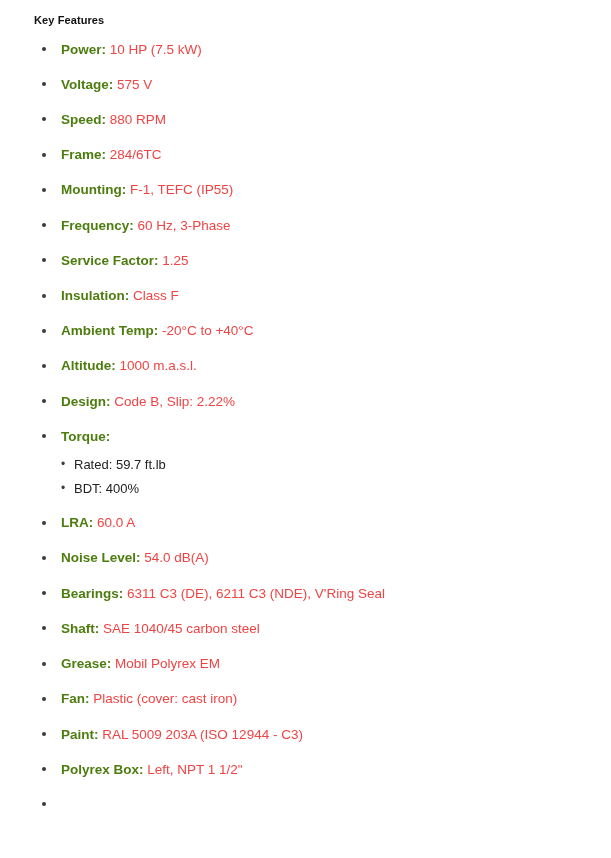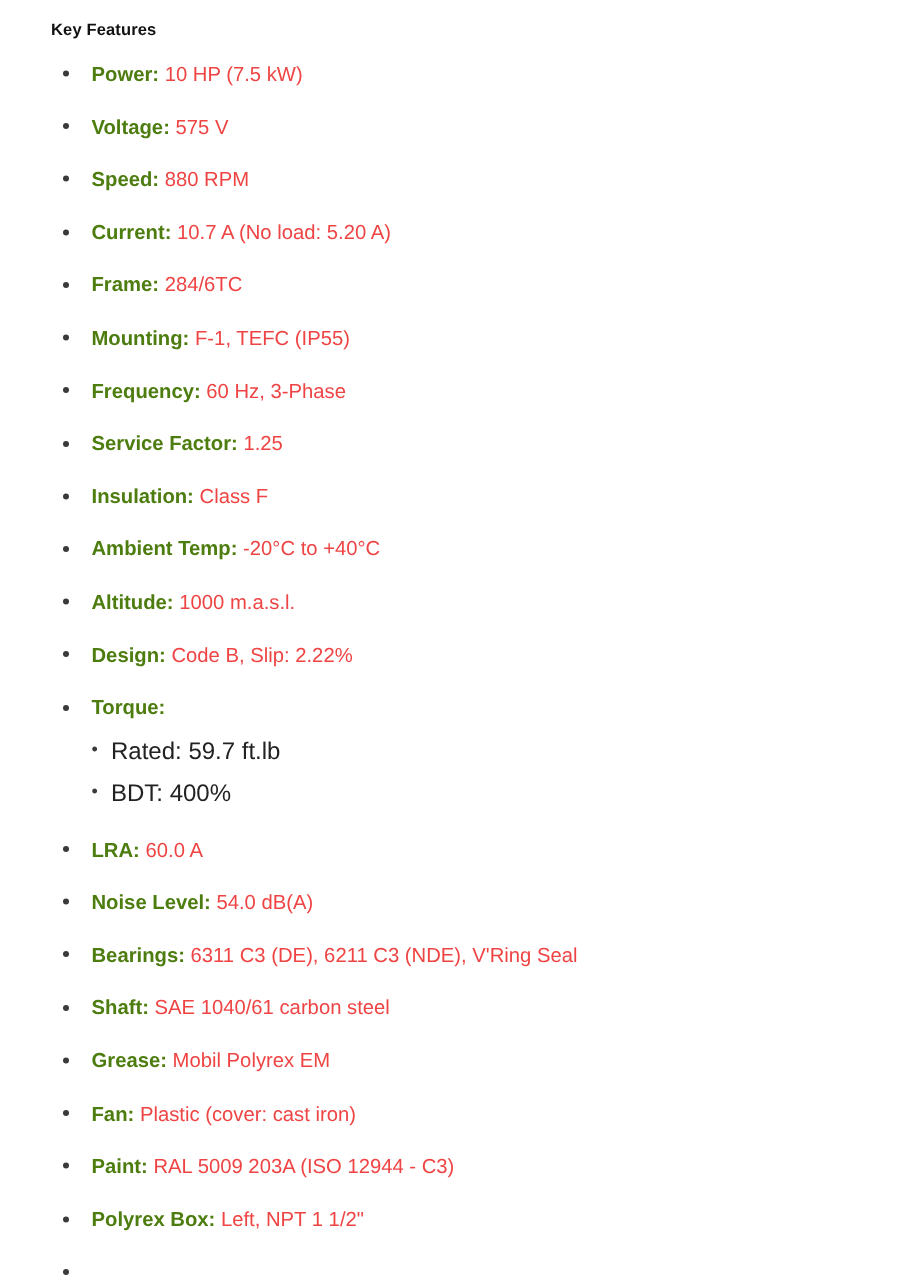--- a/index.html
+++ b/index.html
@@ -59,21 +59,21 @@
     color: #ef4444;
   }
   .sublist {
     list-style: none;
     margin: 4px 0 0 0;
     padding: 0;
   }
   .sublist > li {
     position: relative;
     padding-left: 13px;
-    font-size: 16px;
+    font-size: 13px;
     line-height: 1.35;
     color: #222222;
     padding-top: 6px;
     padding-bottom: 0;
   }
   .sublist > li::before {
     content: "\2022";
     position: absolute;
     left: 0;
     top: 6px;
@@ -84,36 +84,35 @@
 </style>
 </head>
 <body>
 
 <div class="page">
   <h2 class="section-title">Key Features</h2>
   <ul class="feature-list">
       <li><span class="lbl">Power:</span> <span class="val">10 HP (7.5 kW)</span></li>
       <li><span class="lbl">Voltage:</span> <span class="val">575 V</span></li>
       <li><span class="lbl">Speed:</span> <span class="val">880 RPM</span></li>
-      <li><span class="lbl">Current:</span> <span class="val">10.7 A (No load: 5.20 A)</span></li>
       <li><span class="lbl">Frame:</span> <span class="val">284/6TC</span></li>
       <li><span class="lbl">Mounting:</span> <span class="val">F-1, TEFC (IP55)</span></li>
       <li><span class="lbl">Frequency:</span> <span class="val">60 Hz, 3-Phase</span></li>
       <li><span class="lbl">Service Factor:</span> <span class="val">1.25</span></li>
       <li><span class="lbl">Insulation:</span> <span class="val">Class F</span></li>
       <li><span class="lbl">Ambient Temp:</span> <span class="val">-20°C to +40°C</span></li>
       <li><span class="lbl">Altitude:</span> <span class="val">1000 m.a.s.l.</span></li>
       <li><span class="lbl">Design:</span> <span class="val">Code B, Slip: 2.22%</span></li>
       <li><span class="lbl">Torque:</span><ul class="sublist">
           <li>Rated: 59.7 ft.lb</li>
           <li>BDT: 400%</li>
         </ul></li>
       <li><span class="lbl">LRA:</span> <span class="val">60.0 A</span></li>
       <li><span class="lbl">Noise Level:</span> <span class="val">54.0 dB(A)</span></li>
       <li><span class="lbl">Bearings:</span> <span class="val">6311 C3 (DE), 6211 C3 (NDE), V'Ring Seal</span></li>
-      <li><span class="lbl">Shaft:</span> <span class="val">SAE 1040/61 carbon steel</span></li>
+      <li><span class="lbl">Shaft:</span> <span class="val">SAE 1040/45 carbon steel</span></li>
       <li><span class="lbl">Grease:</span> <span class="val">Mobil Polyrex EM</span></li>
       <li><span class="lbl">Fan:</span> <span class="val">Plastic (cover: cast iron)</span></li>
       <li><span class="lbl">Paint:</span> <span class="val">RAL 5009 203A (ISO 12944 - C3)</span></li>
       <li><span class="lbl">Polyrex Box:</span> <span class="val">Left, NPT 1 1/2"</span></li>
       <li> </li>
     </ul>
 </div>
 
 </body></html>

